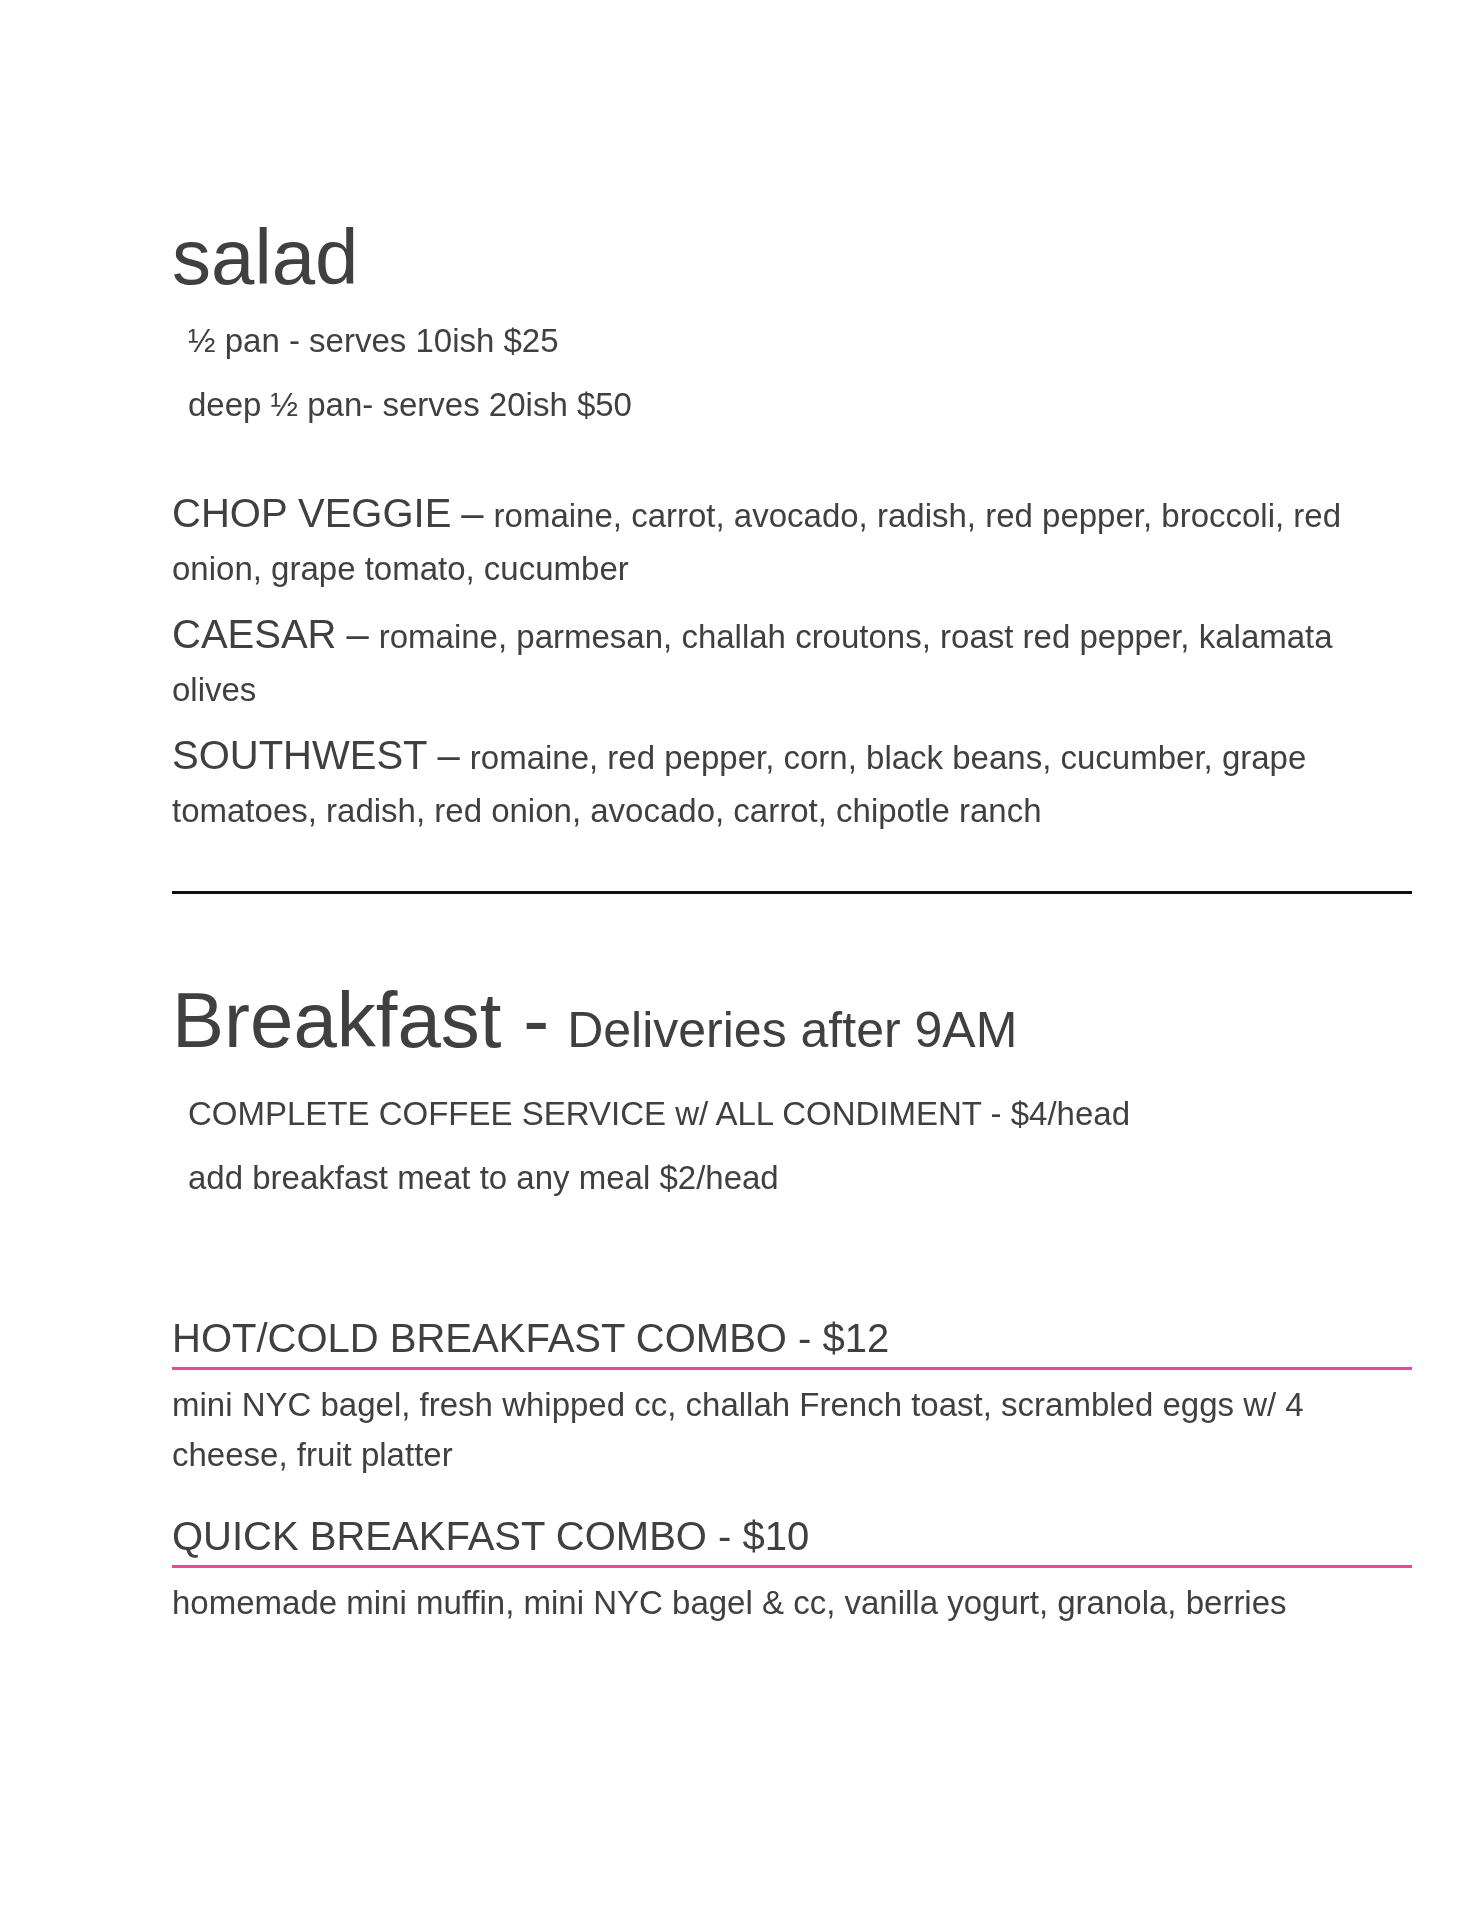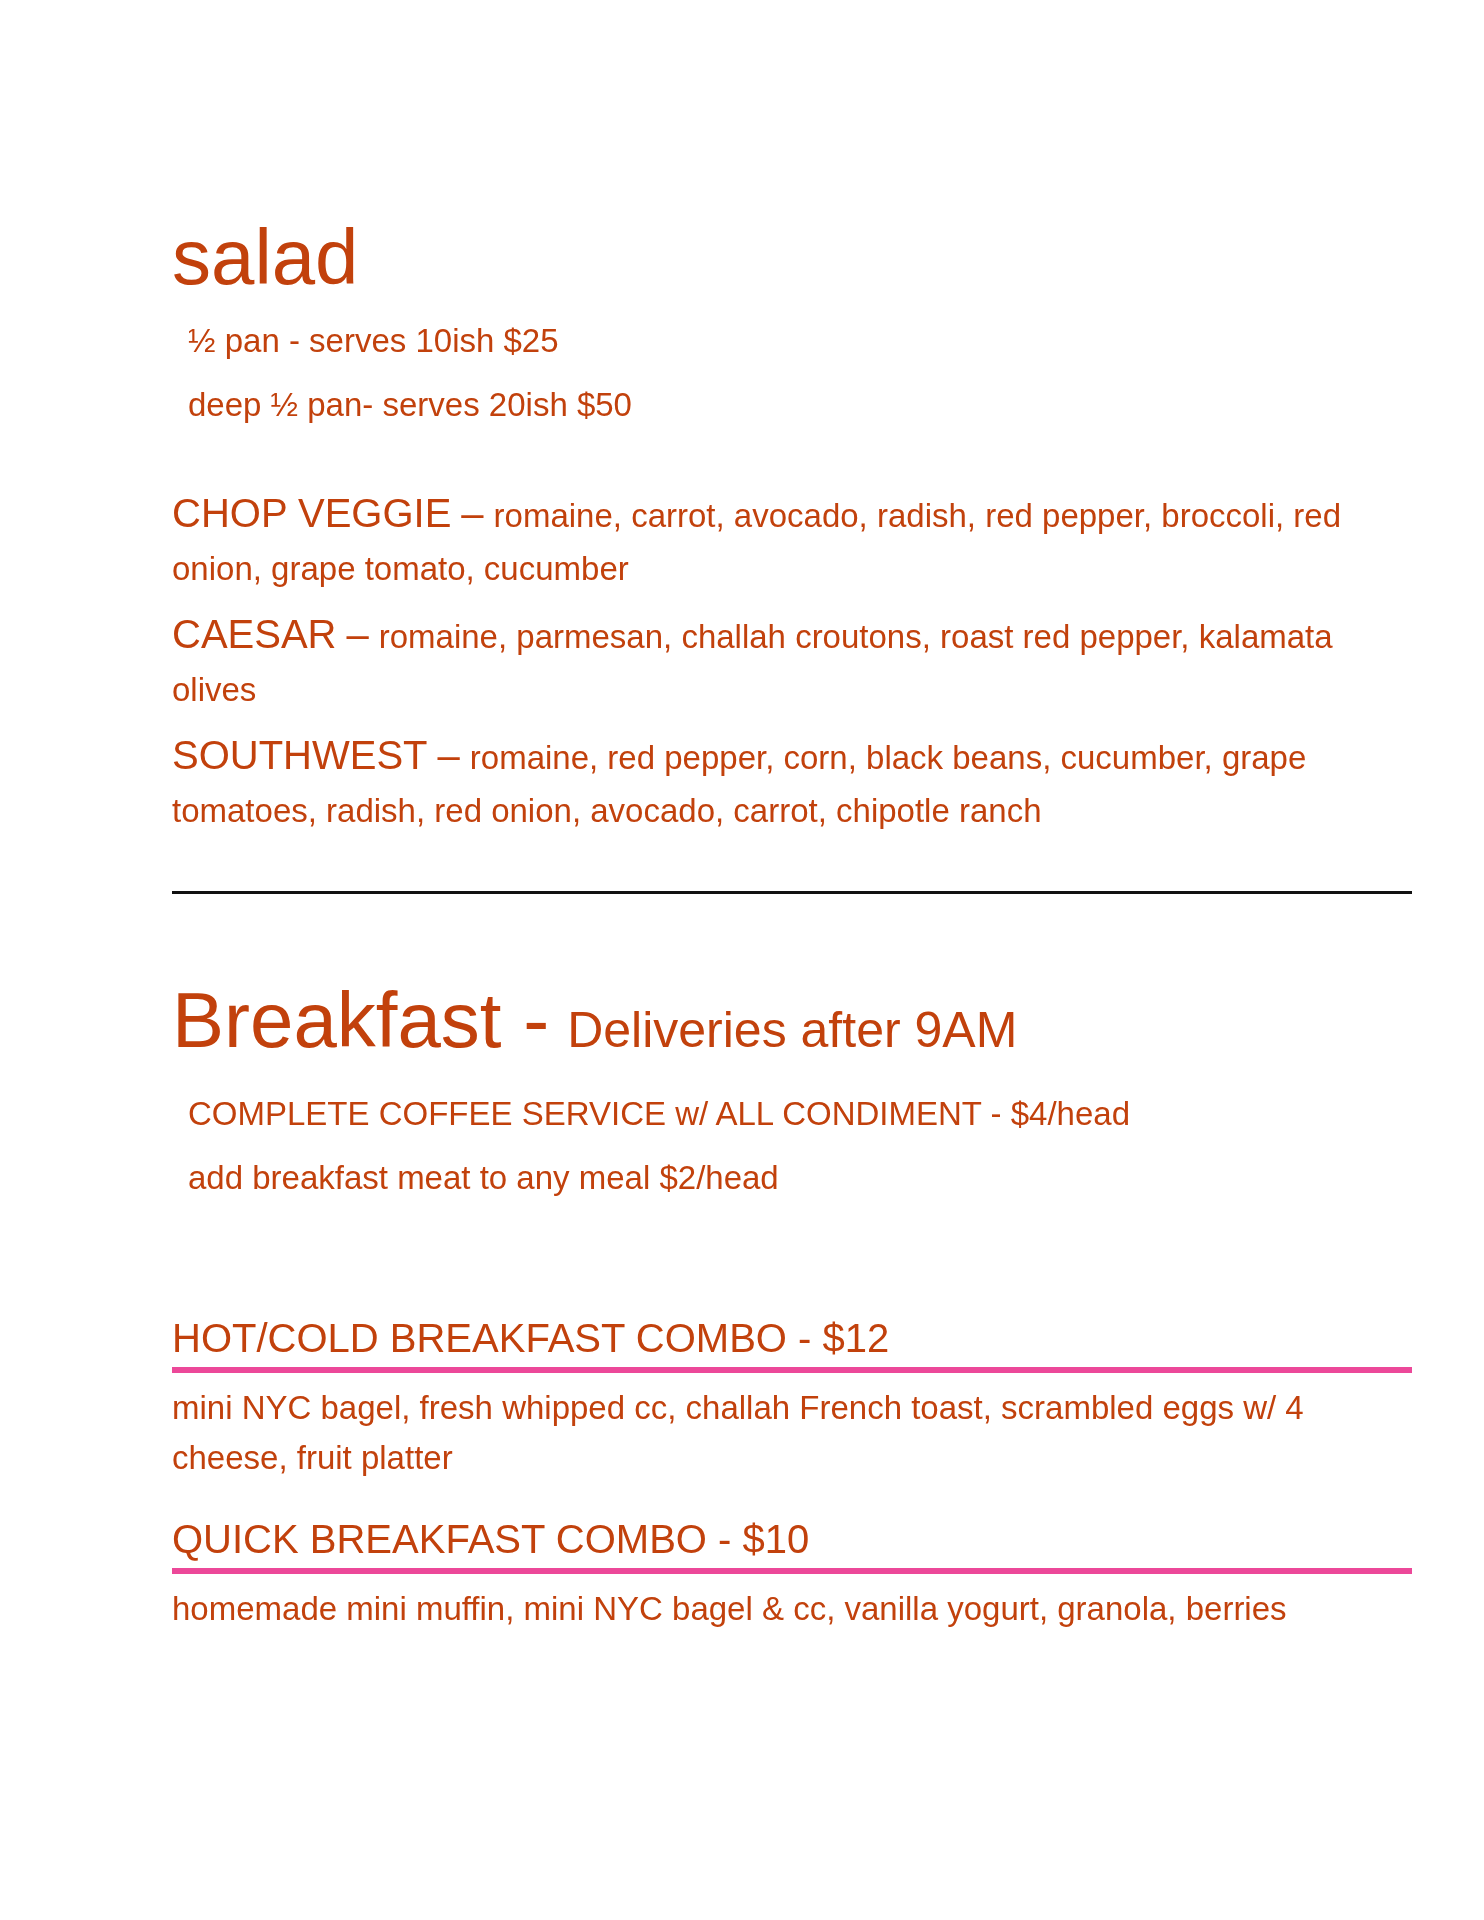--- a/index.html
+++ b/index.html
@@ -6,21 +6,21 @@
     margin: 0;
     padding: 0;
     background: #ffffff;
   }
   .page {
     position: relative;
     width: 1484px;
     height: 1920px;
     box-sizing: border-box;
     background: #ffffff;
-    color: #c2410c;
+    color: #404040;
     font-family: "Liberation Sans", sans-serif;
     padding: 213px 72px 0 172px;
     overflow: hidden;
   }
   .h1 {
     font-size: 78px;
     line-height: 88px;
     font-weight: 400;
     margin: 0;
     white-space: nowrap;
@@ -54,21 +54,21 @@
   .breakfast-title { margin-top: 82px; }
   .combo { margin: 0; }
   .combo-first { margin-top: 112px; }
   .combo-second { margin-top: 32px; }
   .combo-heading {
     font-size: 40px;
     line-height: 48px;
     font-weight: 400;
     margin: 0;
     padding-bottom: 5px;
-    border-bottom: 6px solid #ec4899;
+    border-bottom: 3px solid #ec4899;
   }
   .combo-desc {
     font-size: 33px;
     line-height: 50px;
     margin: 10px 0 0 0;
   }
 </style>
 </head>
 <body>
 

